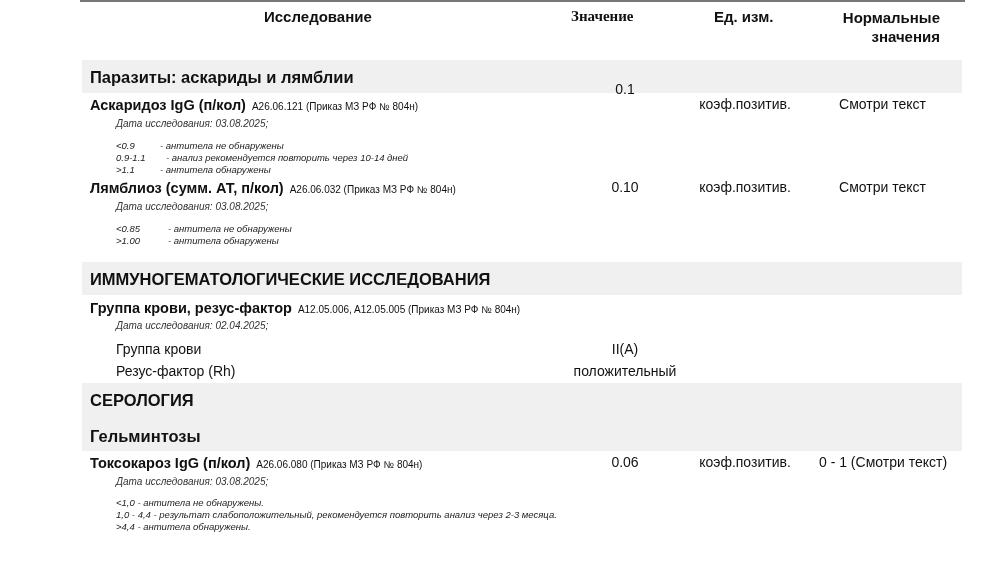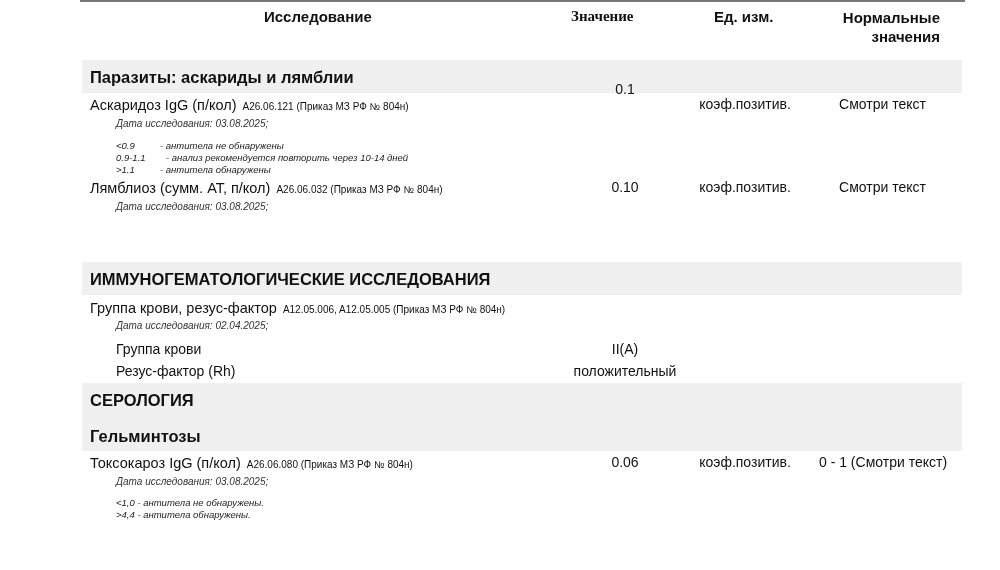--- a/index.html
+++ b/index.html
@@ -3,21 +3,21 @@
 <meta charset="utf-8">
 <style>
   html, body { margin: 0; padding: 0; background: #ffffff; }
   body { width: 1000px; height: 570px; position: relative; overflow: hidden;
          font-family: "Liberation Sans", "DejaVu Sans", sans-serif; color: #111; }
   .topline { position: absolute; left: 80px; top: 0; width: 885px; height: 2px; background: #777; }
   .abs { position: absolute; white-space: nowrap; }
   .hdr { font-weight: bold; font-size: 15px; }
   .band { position: absolute; left: 82px; width: 880px; background: #f0f0f0; }
   .band-title { position: absolute; left: 90px; font-weight: bold; font-size: 16.5px; text-align: right; }
-  .test-name { font-weight: normal; font-size: 14.5px; }
+  .test-name { font-weight: bold; font-size: 14.5px; }
   .test-code { font-size: 10px; margin-left: 6px; font-weight: normal; }
   .test-code-b { font-size: 10px; margin-left: 6px; font-weight: normal; }
   .date { font-size: 10px; font-style: italic; color: #333; }
   .note { font-size: 9.5px; font-style: italic; color: #222; line-height: 12px; }
   .note .rng { display: inline-block; }
   .val { font-size: 14px; text-align: center; }
   .sub { font-size: 14px; }
 </style>
 </head>
 <body>
@@ -49,20 +49,22 @@
 </div>
 
 <div class="abs" style="left:90px; top:179px;">
   <span class="test-name">Лямблиоз (сумм. АТ, п/кол)</span><span class="test-code">A26.06.032 (Приказ МЗ РФ № 804н)</span>
 </div>
 <div class="abs val" style="left:600px; width:50px; top:179px;">0.10</div>
 <div class="abs val" style="left:690px; width:110px; top:179px;">коэф.позитив.</div>
 <div class="abs val" style="left:825px; width:115px; top:179px;">Смотри текст</div>
 <div class="abs date" style="left:116px; top:201px;">Дата исследования: 03.08.2025;</div>
 <div class="abs note" style="left:116px; top:223px;">
+  <div><span class="rng" style="width:52px;">&lt;0.85</span><span>- антитела не обнаружены</span></div>
+  <div><span class="rng" style="width:52px;">&gt;1.00</span><span>- антитела обнаружены</span></div>
 </div>
 
 <div class="band" style="top:262px; height:33px;"></div>
 <div class="band-title abs" style="top:270px;">ИММУНОГЕМАТОЛОГИЧЕСКИЕ ИССЛЕДОВАНИЯ</div>
 
 <div class="abs" style="left:90px; top:299px;">
   <span class="test-name">Группа крови, резус-фактор</span><span class="test-code-b">A12.05.006, A12.05.005 (Приказ МЗ РФ № 804н)</span>
 </div>
 <div class="abs date" style="left:116px; top:320px;">Дата исследования: 02.04.2025;</div>
 <div class="abs sub" style="left:116px; top:341px;">Группа крови</div>
@@ -76,14 +78,15 @@
 
 <div class="abs" style="left:90px; top:454px;">
   <span class="test-name">Токсокароз IgG (п/кол)</span><span class="test-code">A26.06.080 (Приказ МЗ РФ № 804н)</span>
 </div>
 <div class="abs val" style="left:600px; width:50px; top:454px;">0.06</div>
 <div class="abs val" style="left:690px; width:110px; top:454px;">коэф.позитив.</div>
 <div class="abs val" style="left:808px; width:150px; top:454px;">0 - 1 (Смотри текст)</div>
 <div class="abs date" style="left:116px; top:476px;">Дата исследования: 03.08.2025;</div>
 <div class="abs note" style="left:116px; top:497px;">
   <div>&lt;1,0 - антитела не обнаружены.</div>
+  <div>1,0 - 4,4 - результат слабоположительный, рекомендуется повторить анализ через 2-3 месяца.</div>
   <div>&gt;4,4 - антитела обнаружены.</div>
 </div>
 
 </body></html>

